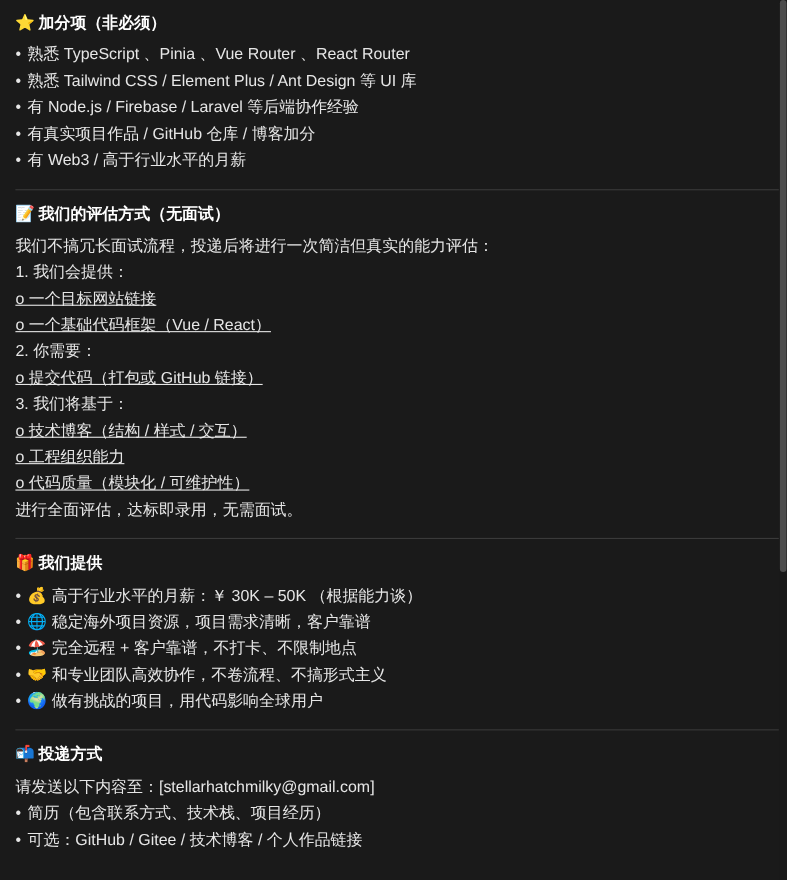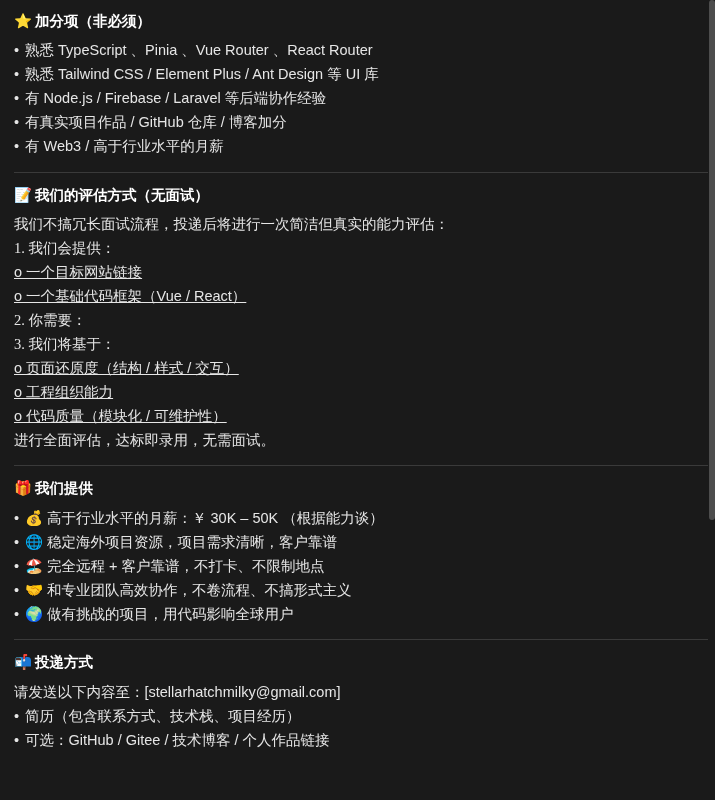--- a/index.html
+++ b/index.html
@@ -60,21 +60,20 @@
   .bullet-text {
     flex: 1 1 auto;
   }
   .divider {
     border: 0;
     border-top: 1px solid #3a3a3a;
     margin: 12px 0 11px 0;
   }
   .numbered {
     margin: 1.5px 0;
-    font-family: Liberation Serif, serif;
   }
   .sub-o {
     margin: 1.5px 0;
     text-decoration: underline;
   }
   .scrollbar {
     position: absolute;
     top: 0;
     right: 0;
     width: 6px;
@@ -126,22 +125,23 @@
 
   <div class="section">
     <div class="sec-head">
       <span class="emoji">📝</span><span>我们的评估方式（无面试）</span>
     </div>
     <div class="line">我们不搞冗长面试流程，投递后将进行一次简洁但真实的能力评估：</div>
     <div class="line numbered">1. 我们会提供：</div>
     <div class="line sub-o">o 一个目标网站链接</div>
     <div class="line sub-o">o 一个基础代码框架（Vue / React）</div>
     <div class="line numbered">2. 你需要：</div>
+    <div class="line sub-o">o 提交代码（打包或 GitHub 链接）</div>
     <div class="line numbered">3. 我们将基于：</div>
-    <div class="line sub-o">o 页面还原度（结构 / 样式 / 交互）</div>
+    <div class="line sub-o">o 技术博客（结构 / 样式 / 交互）</div>
     <div class="line sub-o">o 工程组织能力</div>
     <div class="line sub-o">o 代码质量（模块化 / 可维护性）</div>
     <div class="line">进行全面评估，达标即录用，无需面试。</div>
   </div>
 
   <hr class="divider">
 
   <div class="section">
     <div class="sec-head">
       <span class="emoji">🎁</span><span>我们提供</span>

